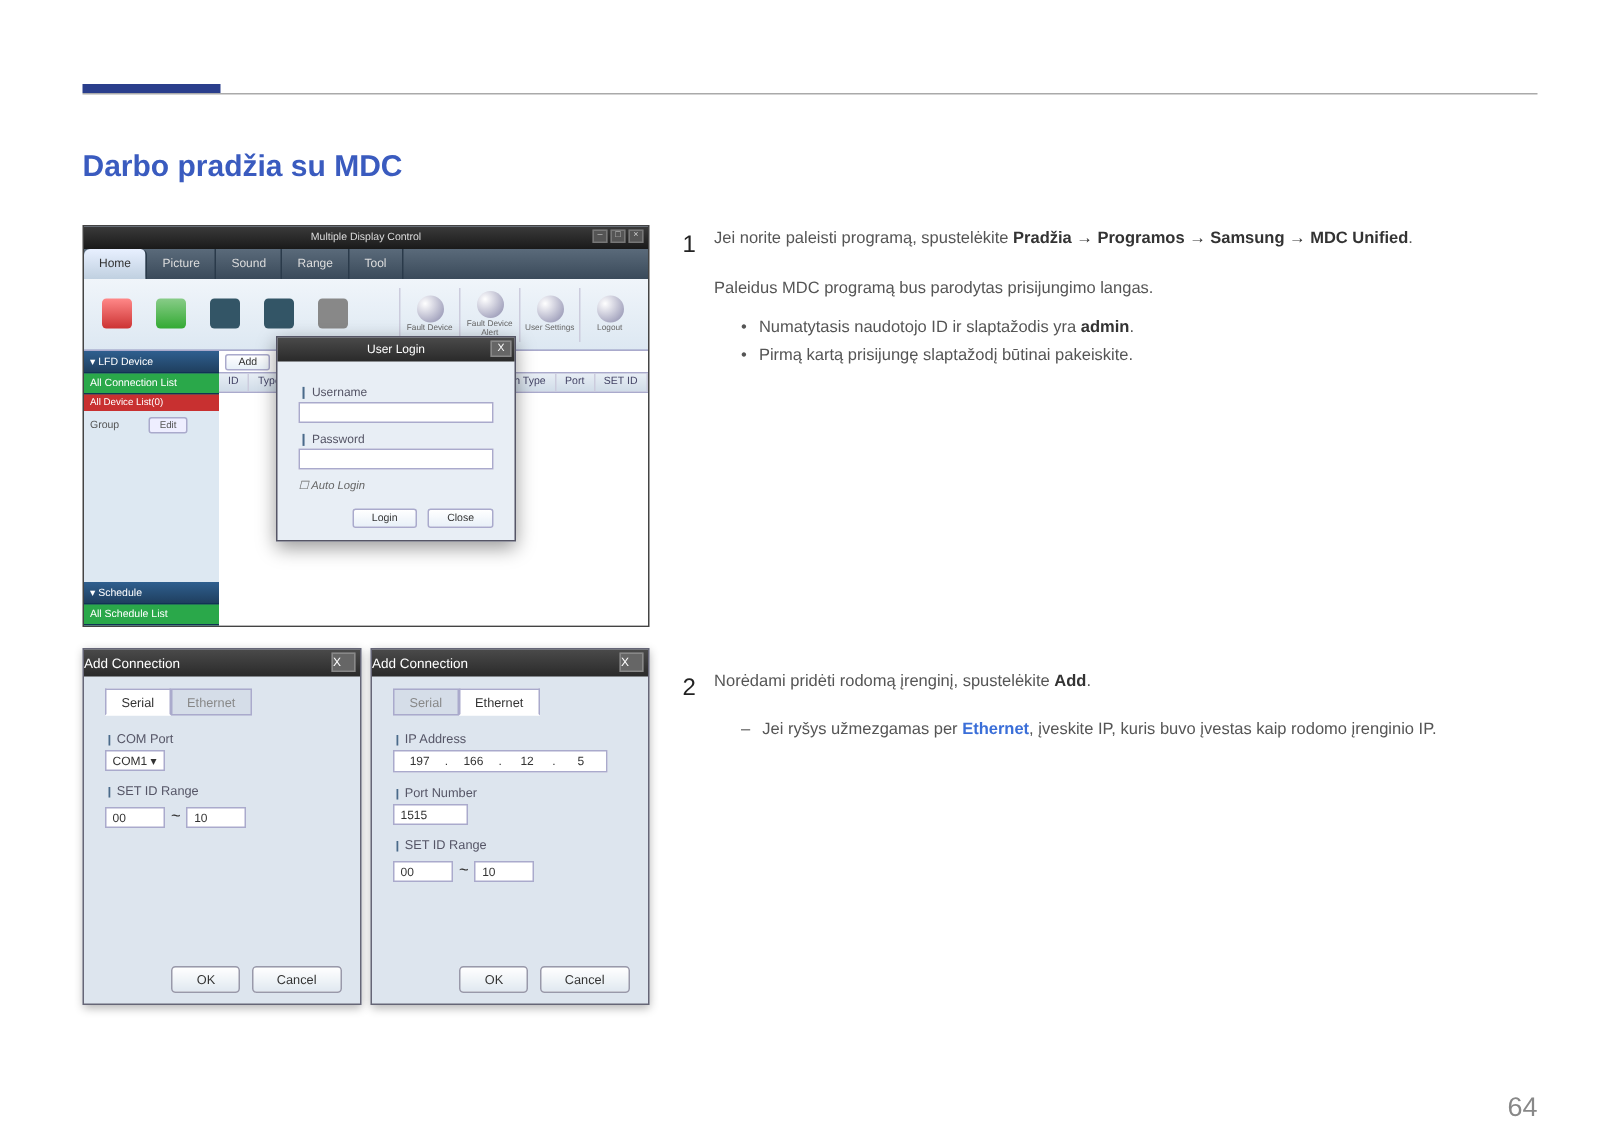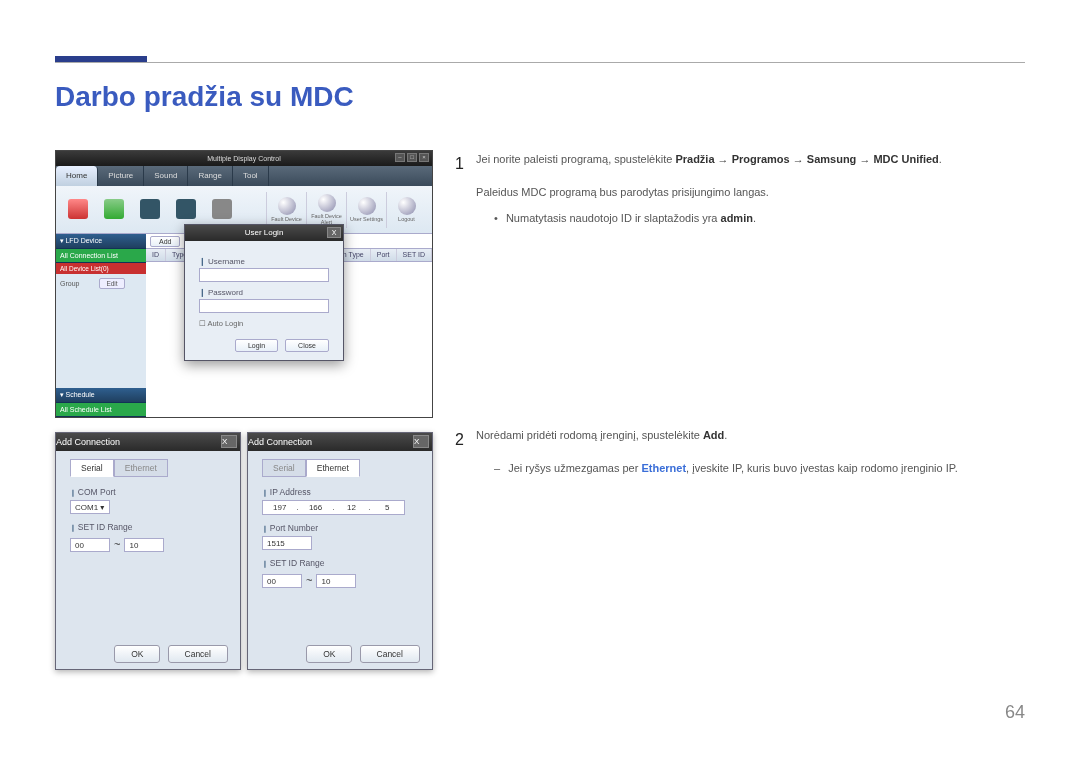--- a/index.html
+++ b/index.html
@@ -1,21 +1,21 @@
 <!DOCTYPE html>
 <html><head>
 <meta charset="utf-8">
 <style>
 * { box-sizing: border-box; margin: 0; padding: 0; }
 body { font-family: Arial, sans-serif; background: #fff; width: 1080px; height: 763px; position: relative; font-size: 11px; color: #333; }
 
 .topline { border-top: 1px solid #aaa; position: absolute; top: 62px; left: 55px; right: 55px; }
 .topbar { position: absolute; top: 56px; left: 55px; width: 92px; height: 6px; background: #2a3e8c; }
-.page-title { position: absolute; top: 81px; left: 55px; font-size: 28px; font-weight: 600; color: #3a5bbf; }
-.pagenum { position: absolute; bottom: 40px; right: 55px; font-size: 18px; color: #888; }
+.page-title { position: absolute; top: 100px; left: 55px; font-size: 20px; font-weight: 600; color: #3a5bbf; }
+.pagenum { position: absolute; bottom: 14px; right: 55px; font-size: 18px; color: #888; }
 
 .col-left { position: absolute; top: 150px; left: 55px; width: 378px; }
 .col-right { position: absolute; top: 150px; left: 455px; width: 570px; line-height: 1.7; color: #555; font-size: 11px; }
 
 .num { display: inline-block; width: 18px; font-size: 16px; color: #222; vertical-align: top; }
 .step { margin-bottom: 18px; }
 .step .body { display: inline-block; width: 540px; vertical-align: top; }
 .bold { font-weight: bold; color: #333; }
 .blue { color: #3a6ed8; font-weight: bold; }
 
@@ -63,21 +63,21 @@
 
 
 .login { position: absolute; top: 73px; left: 128px; width: 160px; background: #e8eef5; border: 1px solid #556; box-shadow: 0 4px 12px rgba(0,0,0,.4); }
 .login-t { height: 16px; background: linear-gradient(#4a4a4a,#2a2a2a); color: #fff; font-size: 8px; text-align: center; line-height: 16px; position: relative; }
 .login-x { position: absolute; right: 2px; top: 2px; width: 14px; height: 11px; background: #666; border: 1px solid #888; color: #fff; font-size: 7px; text-align: center; line-height: 9px; }
 .login-b { padding: 10px 14px; }
 .lrow { margin: 6px 0; }
 .llbl { font-size: 8px; color: #556; }
 .llbl::before { content: "❙ "; color: #4a6a8a; }
 .linp { width: 100%; height: 14px; border: 1px solid #aac; background: #fff; margin-top: 2px; }
-.lchk { font-size: 7.5px; color: #666; margin-top: 4px; }
+.lchk { font-size: 7.5px; color: #666; margin-top: 4px; font-style: italic; }
 .lchk::before { content: "☐ "; }
 .lbtns { text-align: right; margin-top: 10px; }
 .lbtns .smbtn { margin-left: 4px; padding: 2px 12px; }
 
 
 .shot-row { display: flex; gap: 6px; margin-top: 14px; }
 .dlg { width: 186px; height: 238px; background: #dde5ee; border: 1px solid #667; box-shadow: 0 2px 6px rgba(0,0,0,.3); position: relative; }
 .dlg-t { height: 18px; background: linear-gradient(#4a4a4a,#2a2a2a); color: #fff; font-size: 9px; line-height: 18px; position: relative; }
 .dlg-x { position: absolute; right: 3px; top: 2px; width: 16px; height: 13px; background: #666; border: 1px solid #888; color: #fff; font-size: 8px; line-height: 11px; }
 .dlg-b { padding: 8px 14px; }
@@ -266,20 +266,21 @@
 
 <div class="col-right">
   <div class="step">
     <span class="num">1</span>
     <span class="body">
       <span>Jei norite paleisti programą, spustelėkite </span><span class="bold">Pradžia → Programos → Samsung → MDC Unified</span>.
       <div style="height:14px"></div>
       <div>Paleidus MDC programą bus parodytas prisijungimo langas.</div>
       <ul class="bullets">
         <li><span>Numatytasis naudotojo ID ir slaptažodis yra </span><span class="bold">admin</span><span>.</span></li>
+        <li>Pirmą kartą prisijungę slaptažodį būtinai pakeiskite.</li>
       </ul>
     </span>
   </div>
 
   <div style="height:180px"></div>
 
   <div class="step">
     <span class="num">2</span>
     <span class="body">
       <span>Norėdami pridėti rodomą įrenginį, spustelėkite </span><span class="bold">Add</span><span>.</span>

